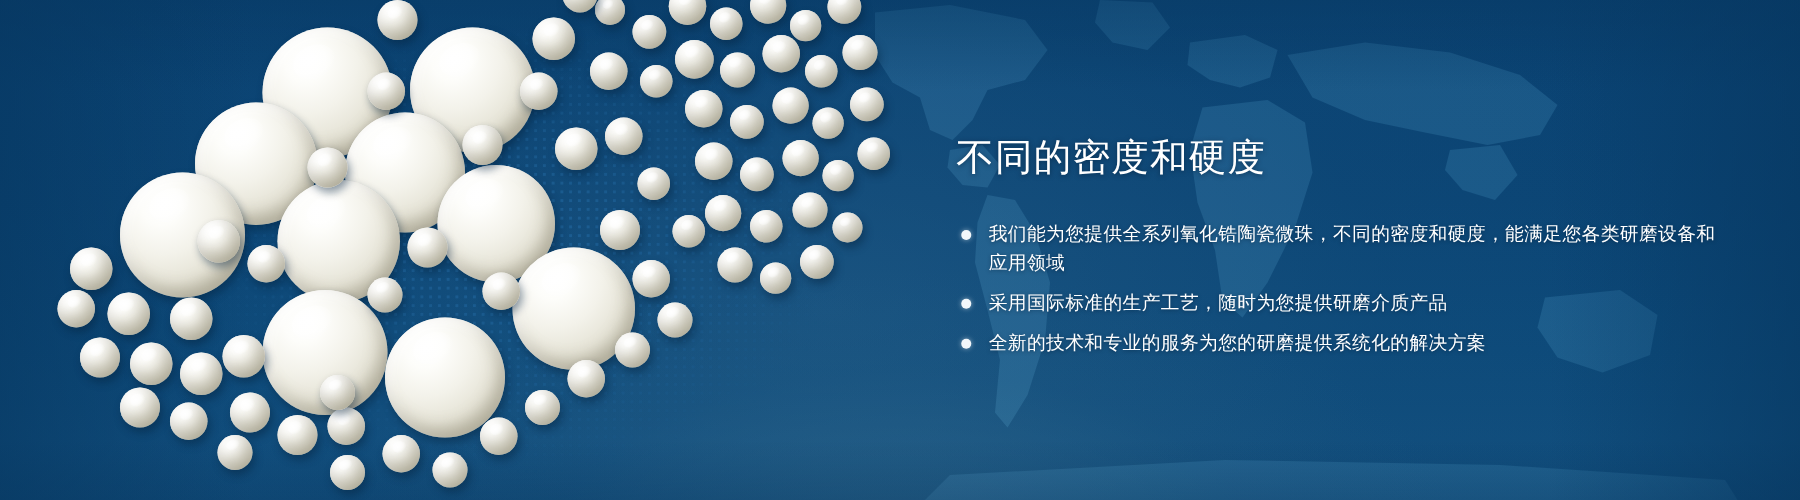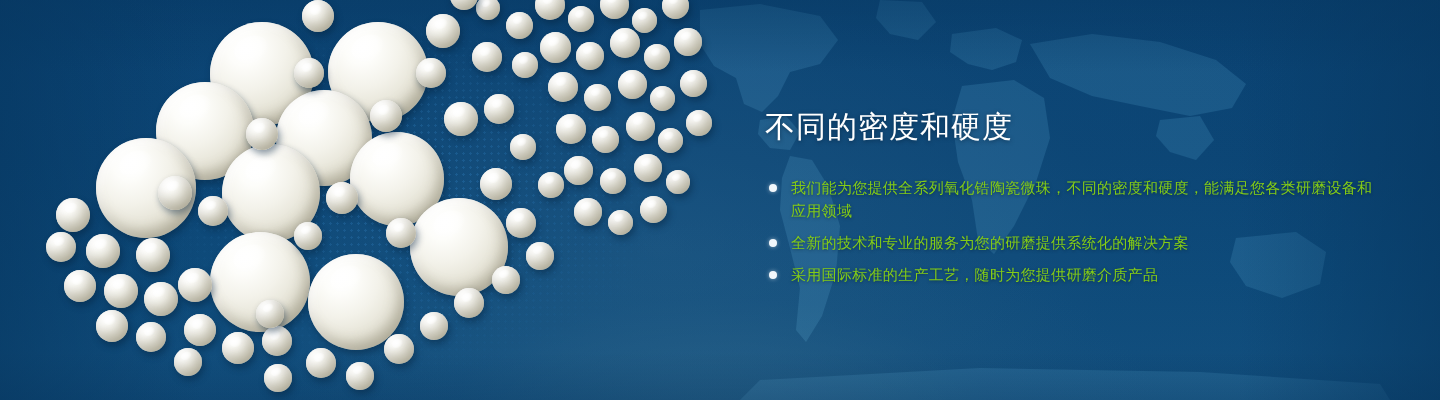--- a/index.html
+++ b/index.html
@@ -87,21 +87,21 @@
   .bullets{
     list-style:none;
     margin:30px 0 0 0;padding:0;
   }
   .bullet{
     position:relative;
     padding-left:26px;
     margin-bottom:9px;
     font-size:15px;
     line-height:23px;
-    color:#84cc16;
+    color:#ffffff;
     text-shadow:0 1px 3px rgba(2,24,45,.5);
     letter-spacing:.3px;
   }
   .bullet:last-child{margin-bottom:0;}
   .dot{
     position:absolute;left:4px;top:8px;
     width:8px;height:8px;border-radius:50%;
     background:#f2f7fb;
     box-shadow:0 0 4px rgba(255,255,255,.5);
   }
@@ -240,22 +240,22 @@
   <div class="copy">
     <h1 class="headline">不同的密度和硬度</h1>
 
     <ul class="bullets">
       <li class="bullet">
         <span class="dot"></span>
         <span>我们能为您提供全系列氧化锆陶瓷微珠，不同的密度和硬度，能满足您各类研磨设备和应用领域</span>
       </li>
       <li class="bullet">
         <span class="dot"></span>
-        <span>全新的技术和专业的服务为您的研磨提供系统化的解决方案</span>
+        <span>采用国际标准的生产工艺，随时为您提供研磨介质产品</span>
       </li>
       <li class="bullet">
         <span class="dot"></span>
-        <span>采用国际标准的生产工艺，随时为您提供研磨介质产品</span>
+        <span>全新的技术和专业的服务为您的研磨提供系统化的解决方案</span>
       </li>
     </ul>
   </div>
 
 </div>
 
 </body></html>

